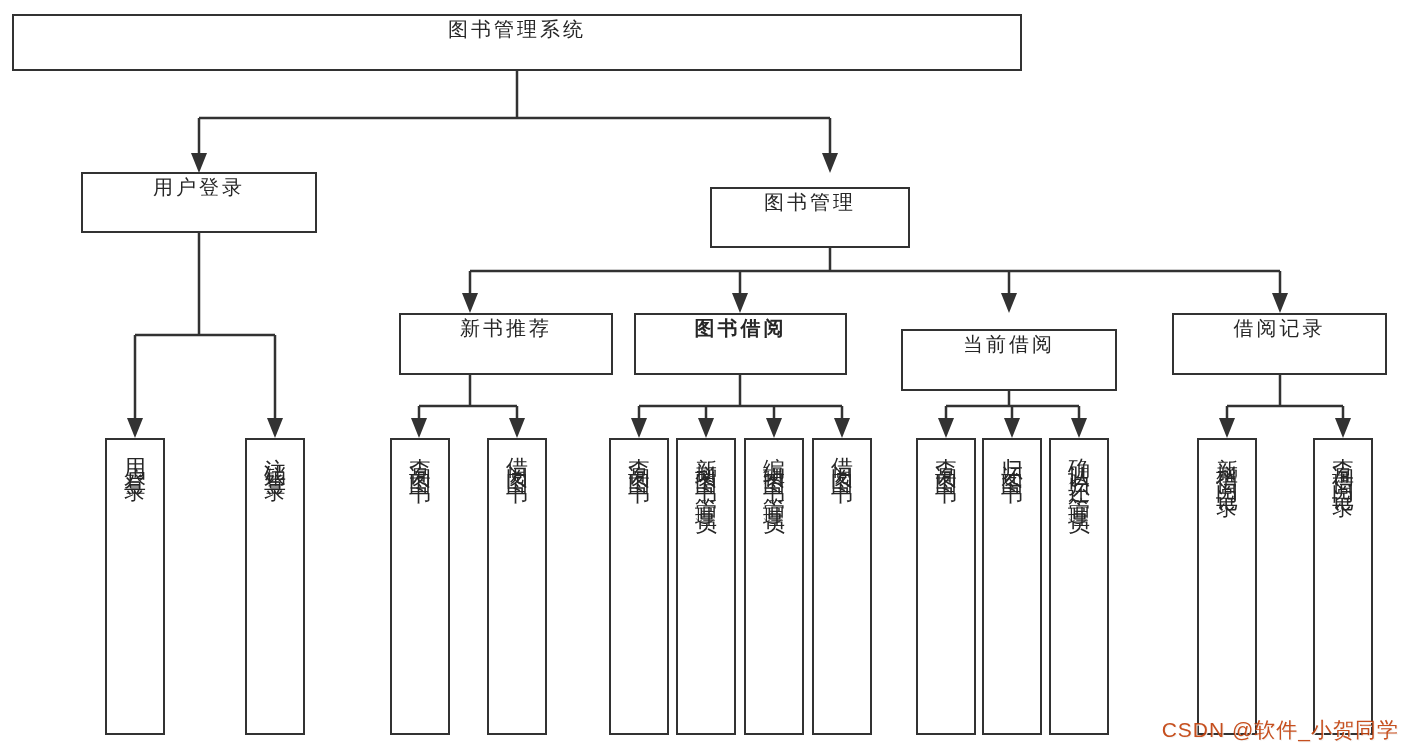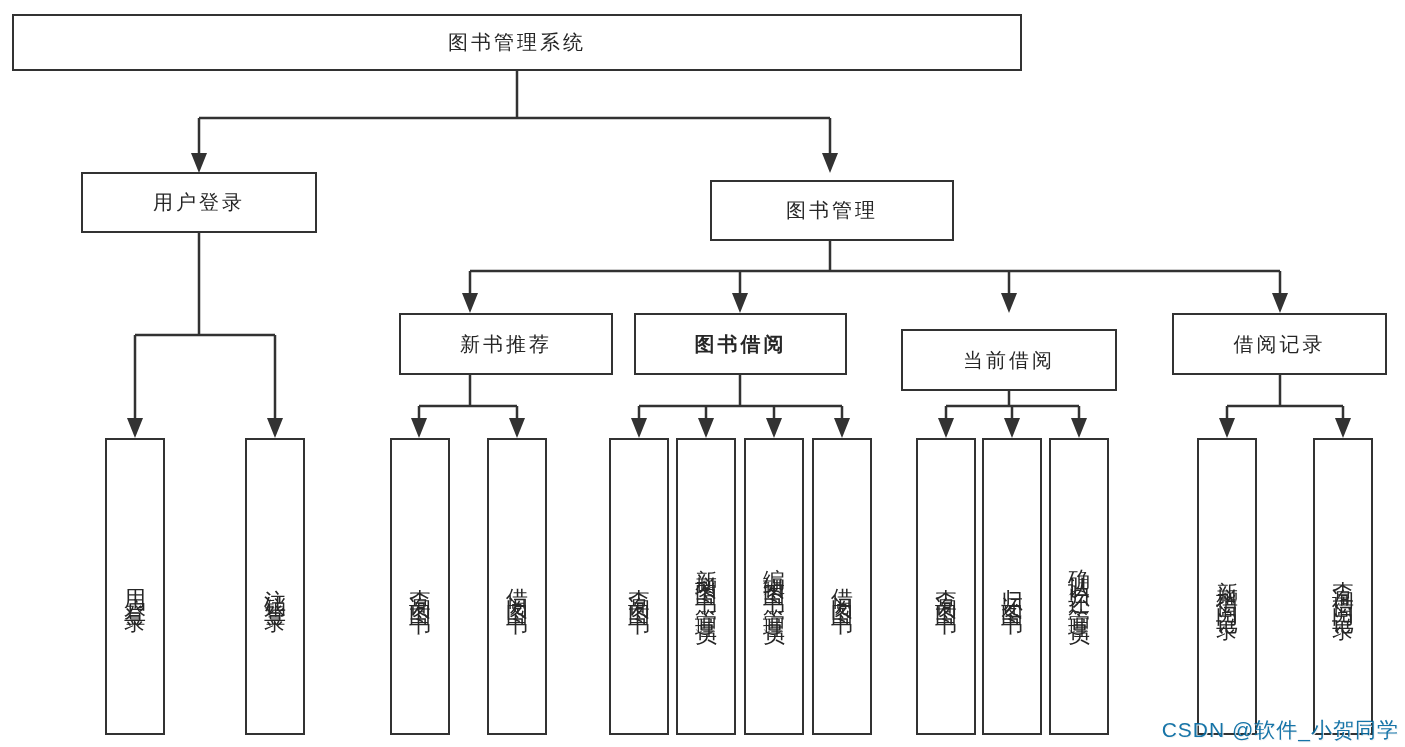--- a/index.html
+++ b/index.html
@@ -28,21 +28,21 @@
   .wires polygon {
     fill: #323232;
     stroke: none;
   }
   .node {
     position: absolute;
     box-sizing: border-box;
     border: 2.5px solid #323232;
     background: #ffffff;
     display: flex;
-    align-items: center;
+    align-items: flex-start;
     justify-content: center;
     color: #262626;
   }
   .hnode {
     font-size: 20px;
     letter-spacing: 3px;
     white-space: nowrap;
   }
   .root-node {
     left: 12px; top: 14px; width: 1010px; height: 57px;
@@ -59,21 +59,21 @@
     letter-spacing: 8px;
     line-height: 1;
     color: #262626;
   }
   .watermark {
     position: absolute;
     right: 6px;
     bottom: 3px;
     font-size: 21px;
     letter-spacing: 1px;
-    color: #0369a1;
+    color: #c2410c;
     text-shadow: 1px 1px 0 #f2f2f2;
     white-space: nowrap;
     z-index: 5;
     opacity: 0.92;
   }
 </style>
 </head>
 <body>
 
 <div class="stage">
@@ -114,21 +114,21 @@
     <polygon points="1335,418 1351,418 1343,438"></polygon>
   </svg>
 
   <div class="node hnode root-node">
     <span>图书管理系统</span>
   </div>
 
   <div class="node hnode" style="left:81px; top:172px; width:236px; height:61px;">
     <span>用户登录</span>
   </div>
-  <div class="node hnode" style="left:710px; top:180px; width:244px; height:61px;">
+  <div class="node hnode" style="left:710px; top:187px; width:200px; height:61px;">
     <span>图书管理</span>
   </div>
 
   <div class="node hnode" style="left:363px; top:313px; width:214px; height:62px;margin-left:36px;">
     <span>新书推荐</span>
   </div>
   <div class="node hnode" style="left:634px; top:313px; width:213px; height:62px;font-weight:bold;">
     <span>图书借阅</span>
   </div>
   <div class="node hnode" style="left:901px; top:313px; width:216px; height:62px;margin-top:16px;">

